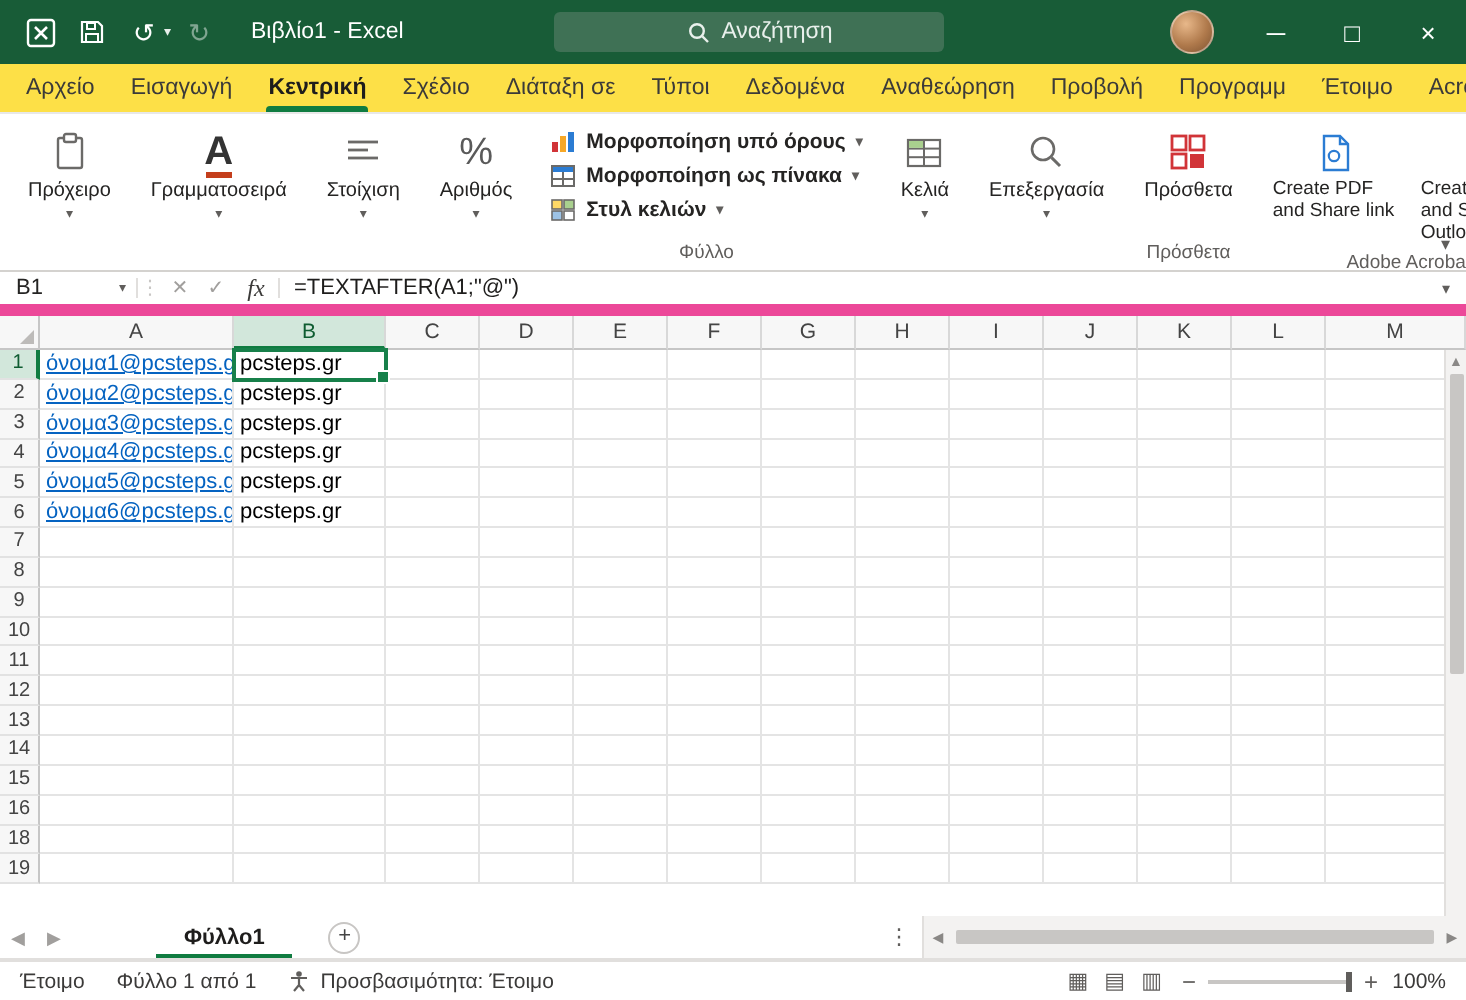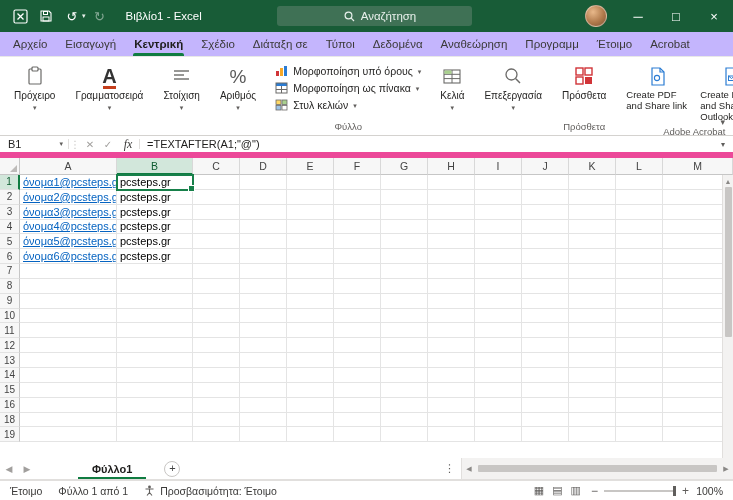--- a/index.html
+++ b/index.html
@@ -12,36 +12,36 @@
   .tb-btn{width:24px;height:26px;display:flex;align-items:center;justify-content:center;color:#fff;font-size:13px;}
   .tb-btn.dim{opacity:.45;}
   .tb-caret{font-size:7px;color:#fff;opacity:.9;margin-left:-4px;}
   .tb-title{font-size:11.5px;margin-left:14px;white-space:nowrap;color:#fff;}
   .tb-search{position:absolute;left:277px;top:6px;width:195px;height:20px;background:#3F7155;border-radius:3px;display:flex;align-items:center;justify-content:center;gap:6px;color:#E9F0EC;font-size:11.5px;cursor:text;padding-left:11px;}
   .tb-right{position:absolute;right:0;top:0;height:32px;display:flex;align-items:center;}
   .avatar{width:22px;height:22px;border-radius:50%;background:radial-gradient(circle at 35% 30%,#E8B88A 0%,#B07A4C 55%,#7C5130 100%);margin-right:12px;border:1px solid rgba(255,255,255,.4);}
   .winbtn{width:38px;height:32px;display:flex;align-items:center;justify-content:center;color:#fff;font-size:13px;}
 
   
-  .tabrow{position:absolute;top:32px;left:0;right:0;height:25px;background:#c4b5fd;display:flex;align-items:center;border-bottom:1px solid #E8E8E8;padding-left:4px;}
+  .tabrow{position:absolute;top:32px;left:0;right:0;height:25px;background:#fde047;display:flex;align-items:center;border-bottom:1px solid #E8E8E8;padding-left:4px;}
   .rtab{padding:0 9px;font-size:11.5px;color:#3B3A39;height:100%;display:flex;align-items:center;position:relative;white-space:nowrap;cursor:pointer;}
   .rtab.active{color:#1E1D1C;font-weight:bold;}
   .rtab.active::after{content:'';position:absolute;left:8px;right:8px;bottom:0;height:3px;background:#107C41;border-radius:2px 2px 0 0;}
 
   
   .ribbon{position:absolute;top:57px;left:0;right:0;height:79px;background:#fff;border-bottom:1px solid #D4D2CF;display:flex;align-items:stretch;padding:2px 4px 0 4px;}
   .rgroup{display:flex;flex-direction:column;align-items:center;padding:2px 6px 0;position:relative;}
   .rsep{width:1px;background:#E1DFDD;margin:5px 0 7px;}
   .bigrow{display:flex;gap:4px;}
   .bigbtn{display:flex;flex-direction:column;align-items:center;gap:2px;padding:3px 4px 1px;border-radius:3px;cursor:pointer;}
   .bigbtn .bicon{height:24px;display:flex;align-items:center;justify-content:center;}
   .bigbtn .lbl{font-size:10px;color:#252423;text-align:left;line-height:1.15;white-space:nowrap;}
   .bigbtn .lbl.wrap{white-space:normal;width:62px;font-size:9.5px;}
   .chev{font-size:7px;color:#605E5C;line-height:1;}
-  .stack{display:flex;flex-direction:column;gap:3px;align-items:flex-start;padding-top:3px;}
+  .stack{display:flex;flex-direction:column;gap:3px;align-items:flex-start;padding-top:3px;font-weight:bold;}
   .smallbtn{display:flex;align-items:center;gap:5px;font-size:10.5px;color:#252423;padding:1px 3px;cursor:pointer;white-space:nowrap;}
   .grouplabel{margin-top:auto;font-size:9.5px;color:#605E5C;padding:2px 0 3px;}
   .collapse-chev{position:absolute;right:8px;bottom:8px;color:#605E5C;font-size:9px;cursor:pointer;}
   .bigA{font-size:20px;font-weight:bold;color:#333;line-height:1;position:relative;}
   .bigA::after{content:'';position:absolute;left:1px;right:1px;bottom:-3px;height:3px;background:#C43E1C;}
   .pct{font-size:19px;color:#5A5A5A;line-height:1;}
 
   
   .formulabar{position:absolute;top:136px;left:0;right:0;height:22px;background:#fff;border-bottom:6px solid #ec4899;display:flex;align-items:stretch;font-size:11px;}
   .namebox{width:68px;display:flex;align-items:center;padding-left:8px;color:#252423;position:relative;cursor:pointer;}
@@ -143,20 +143,21 @@
   <div class="tabrow">
     <div style="display:flex;height:100%;" id="ribbon-tabs">
         <div class="rtab">Αρχείο</div>
         <div class="rtab">Εισαγωγή</div>
         <div class="rtab active">Κεντρική</div>
         <div class="rtab">Σχέδιο</div>
         <div class="rtab">Διάταξη σε</div>
         <div class="rtab">Τύποι</div>
         <div class="rtab">Δεδομένα</div>
         <div class="rtab">Αναθεώρηση</div>
+        <div class="rtab">Προβολή</div>
         <div class="rtab">Προγραμμ</div>
         <div class="rtab">Έτοιμο</div>
         <div class="rtab">Acrobat</div>
       </div>
 
   </div>
 
   <div class="ribbon">
 
     <div class="rgroup">

